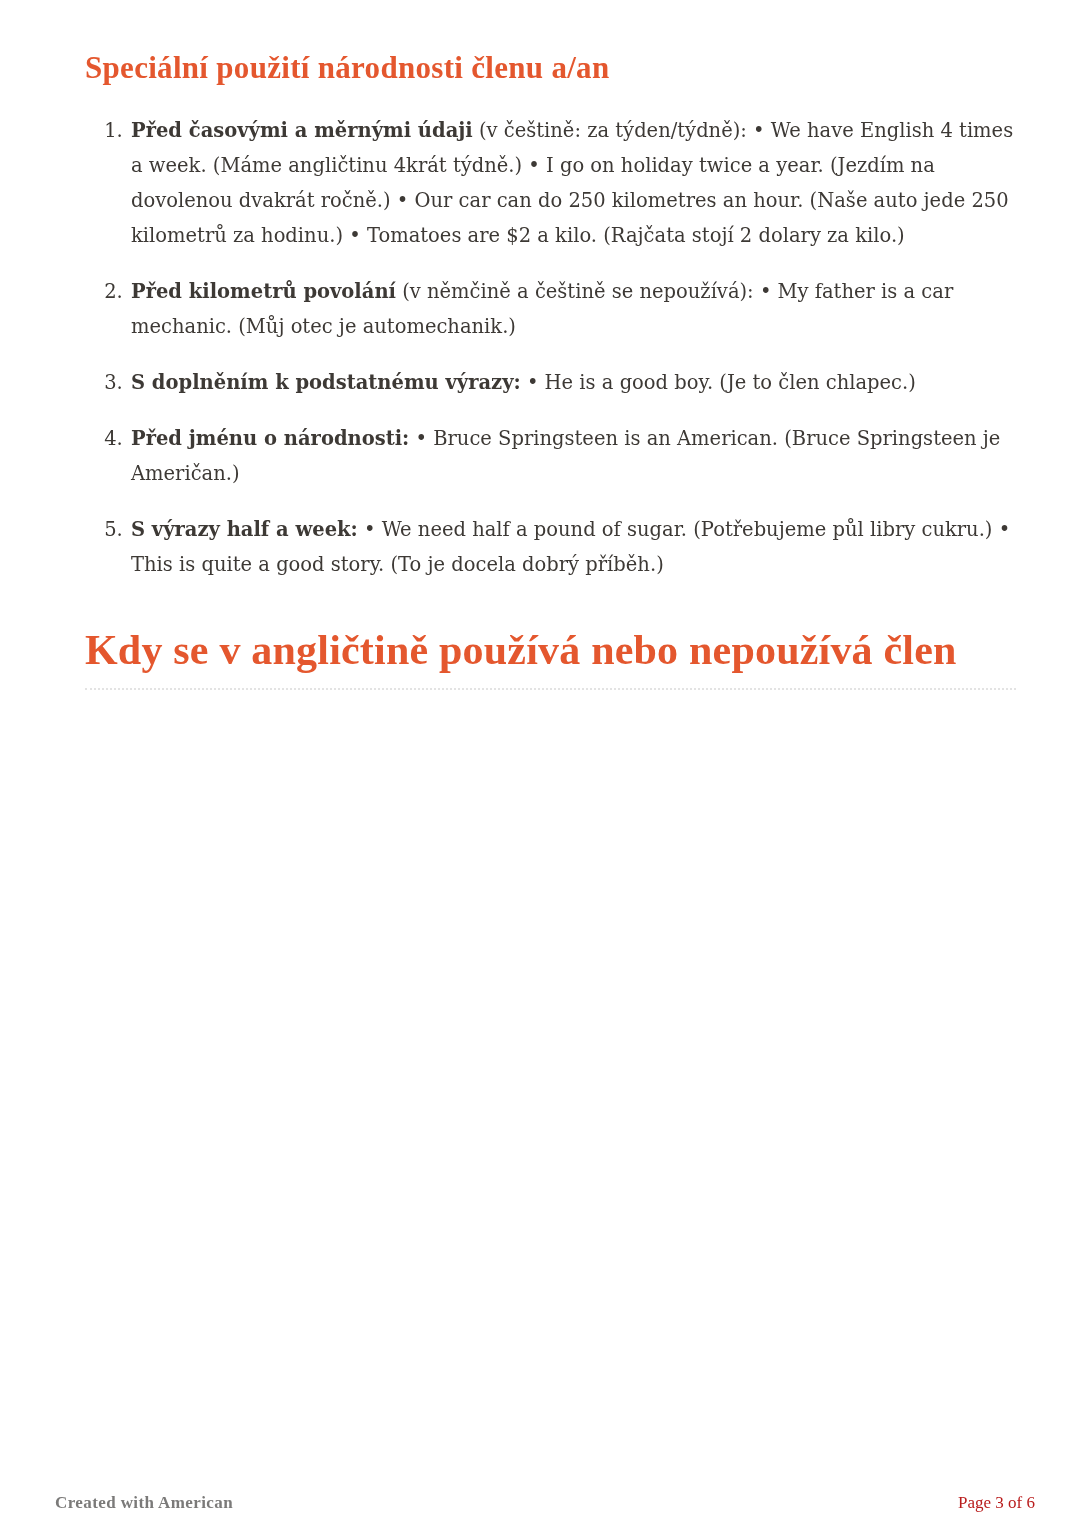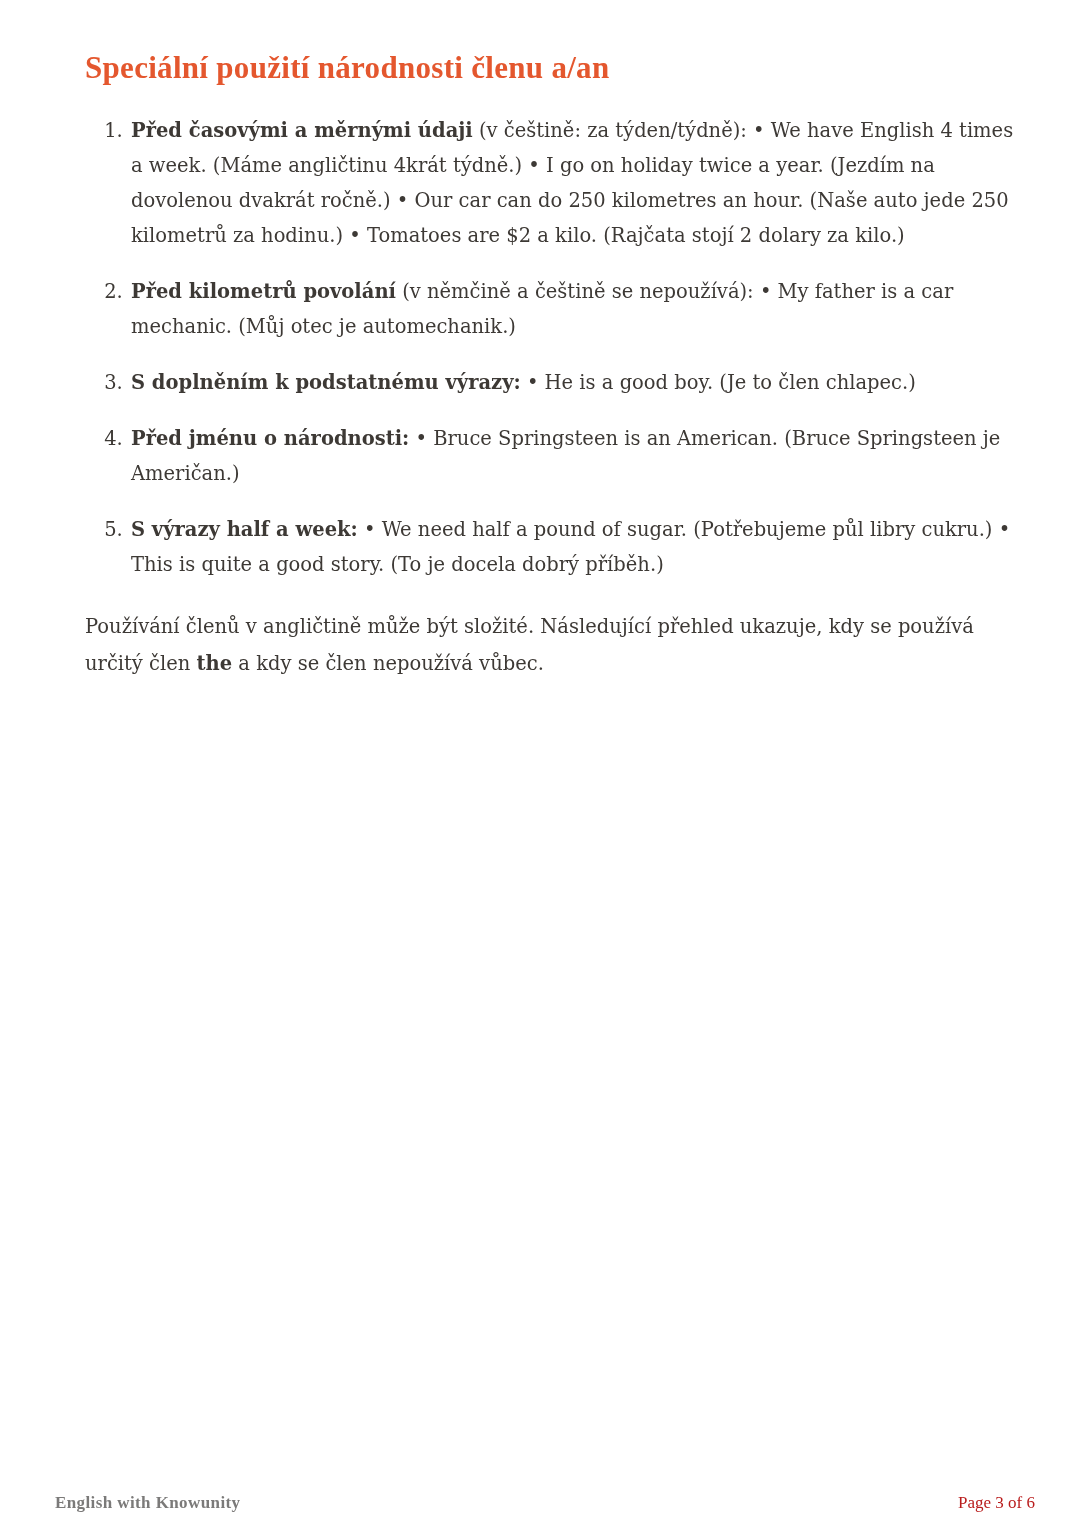--- a/index.html
+++ b/index.html
@@ -85,21 +85,21 @@
   <h2 class="section-heading">Speciální použití národnosti členu a/an</h2>
 
   <ol class="special-usage-list">
       <li><span class="bold">Před časovými a měrnými údaji</span><span> (v češtině: za týden/týdně): • We have English 4 times a week. (Máme angličtinu 4krát týdně.) • I go on holiday twice a year. (Jezdím na dovolenou dvakrát ročně.) • Our car can do 250 kilometres an hour. (Naše auto jede 250 kilometrů za hodinu.) • Tomatoes are $2 a kilo. (Rajčata stojí 2 dolary za kilo.)</span></li>
       <li><span class="bold">Před kilometrů povolání</span><span> (v němčině a češtině se nepoužívá): • My father is a car mechanic. (Můj otec je automechanik.)</span></li>
       <li><span class="bold">S doplněním k podstatnému výrazy:</span><span> • He is a good boy. (Je to člen chlapec.)</span></li>
       <li><span class="bold">Před jménu o národnosti:</span><span> • Bruce Springsteen is an American. (Bruce Springsteen je Američan.)</span></li>
       <li><span class="bold">S výrazy half a week:</span><span> • We need half a pound of sugar. (Potřebujeme půl libry cukru.) • This is quite a good story. (To je docela dobrý příběh.)</span></li>
     </ol>
 
+  <h1 class="main-heading">Kdy se v angličtině používá nebo nepoužívá člen</h1>
 
-  <p class="intro-paragraph"><span>Používání členů v angličtině může být složité. Následující přehled ukazuje, kdy se používá určitý člen </span><span class="bold">the</span><span> a kdy se člen nepoužívá vůbec.</span></p>
 
 </div>
 
 <div class="page-footer">
-  <span class="footer-left">English with Knowunity</span>
+  <span class="footer-left">Created with American</span>
   <span class="footer-right">Page 3 of 6</span>
 </div>
 
 </body></html>

